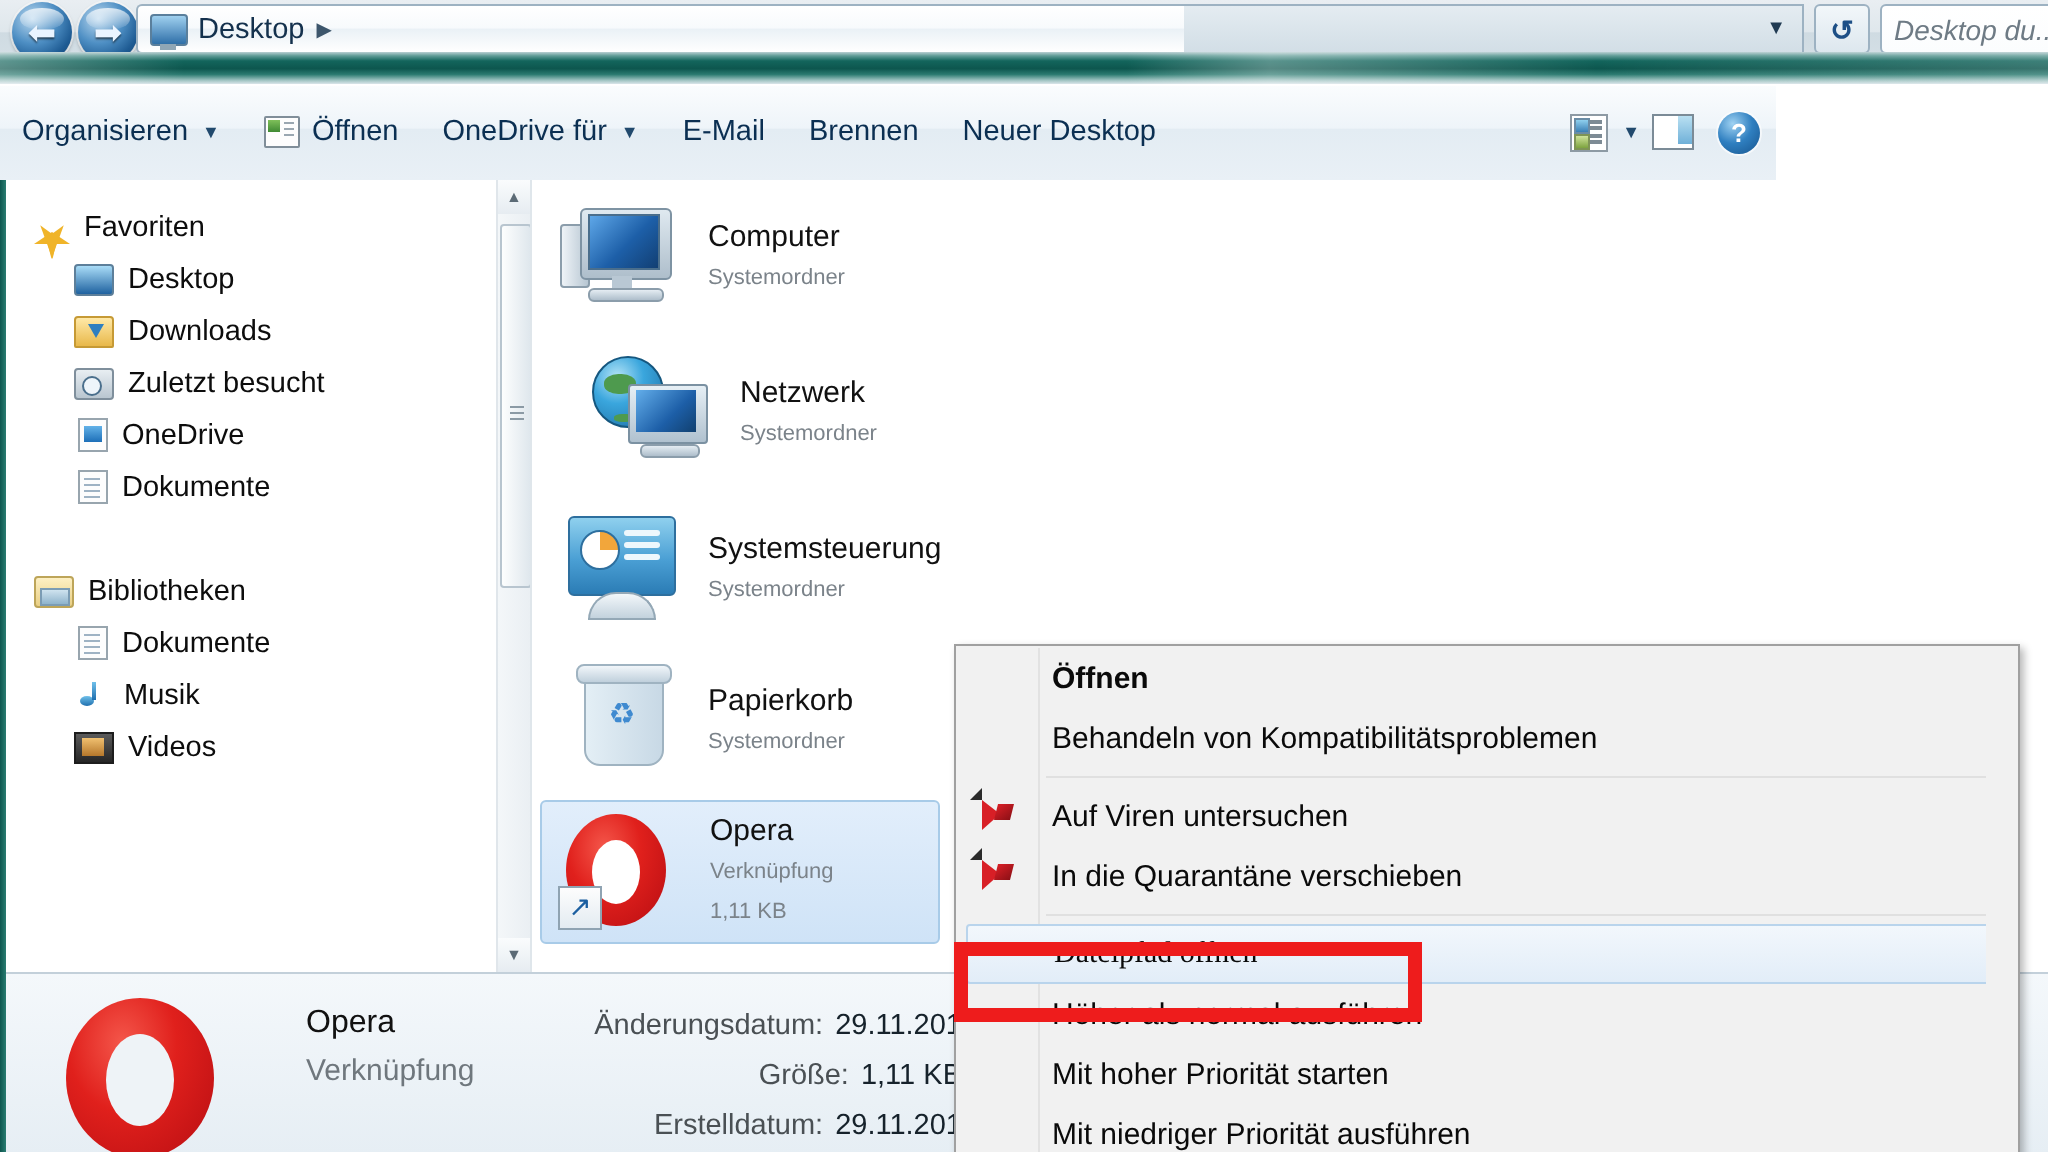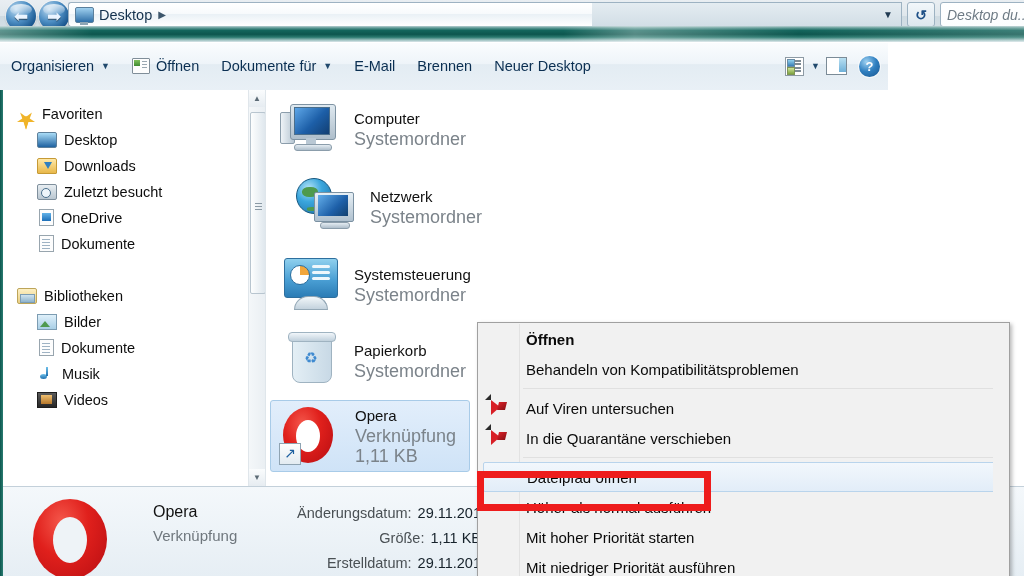--- a/index.html
+++ b/index.html
@@ -268,21 +268,21 @@
 
   
   .filelist{position:absolute;left:270px;top:0;width:720px;height:396px;background:#fff;}
   .fitem{
     position:absolute;display:flex;align-items:center;height:74px;padding-left:8px;
     box-sizing:border-box;
   }
   .ficon{width:66px;height:62px;flex:none;position:relative;margin-right:10px;}
   .ftext{display:flex;flex-direction:column;justify-content:center;}
   .fname{font-size:15px;color:#111;line-height:20px;white-space:nowrap;}
-  .fsub{font-size:18px;color:#7b838a;line-height:20px;white-space:nowrap;}
+  .fsub{font-size:11px;color:#7b838a;line-height:20px;white-space:nowrap;}
   .fitem.selected{
     background:linear-gradient(to bottom,#e2eefb,#cfe3f7);
     border:1px solid #a8cbe8;border-radius:3px;width:200px;
   }
 
   
   .cmp-base{position:absolute;left:12px;top:6px;width:44px;height:34px;
     background:linear-gradient(to bottom,#dfe9f0,#aebecb);border:1px solid #7e93a3;border-radius:3px;}
   .cmp-screen{position:absolute;left:16px;top:9px;width:34px;height:26px;
     background:linear-gradient(135deg,#5ea7e8 0%,#1d5fa8 55%,#123f73 100%);border:1px solid #4a6e8c;}
@@ -365,21 +365,21 @@
     background:#f1f1f1;border-right:1px solid #e2e2e2;
   }
   .ctx-items{position:absolute;left:1px;top:1px;width:530px;}
   .ctx-item{
     position:relative;display:flex;align-items:center;height:30px;padding-left:47px;
     font-size:15px;color:#0a0a0a;white-space:nowrap;box-sizing:border-box;
   }
   .ctx-item.bold{font-weight:bold;}
   .ctx-item.hover{
     background:linear-gradient(to bottom,#f2f7fc,#e2edf8);
-    border:1px solid #b9d4ec;border-radius:2px;margin:0 4px;padding-left:43px;
+    border:1px solid #b9d4ec;border-radius:2px;margin:0 4px;padding-left:43px;font-family:Liberation Serif, serif;
   }
   .ctx-sep{height:1px;background:#e0e0e0;margin:4px 4px 4px 44px;}
   .ctx-ico{position:absolute;left:12px;top:7px;width:17px;height:16px;}
 
   .kico{position:relative;width:17px;height:16px;}
   .kico:before{
     content:"";position:absolute;left:0;top:0;width:0;height:0;
     border-left:9px solid #d81f26;border-top:7px solid transparent;border-bottom:8px solid transparent;
   }
   .kico:after{
@@ -448,21 +448,21 @@
   <div class="cmdbar">
     <div class="cmditem">
       <span>Organisieren</span>
       <span class="cmdcaret">▼</span>
     </div>
     <div class="cmditem">
       <span class="openicon"></span>
       <span>Öffnen</span>
     </div>
     <div class="cmditem">
-      <span>Dokumente für</span>
+      <span>OneDrive für</span>
       <span class="cmdcaret">▼</span>
     </div>
     <div class="cmditem">
       <span>E-Mail</span>
     </div>
     <div class="cmditem">
       <span>Brennen</span>
     </div>
     <div class="cmditem">
       <span>Neuer Desktop</span>
@@ -507,24 +507,20 @@
         <div class="navrow child">
           <span class="nicon ic-doc"></span>
           <span class="navlbl">Dokumente</span>
         </div>
       </div>
 
       <div class="navgroup" style="margin-top:26px;">
         <div class="navrow">
           <span class="nicon ic-libfolder"></span>
           <span class="navlbl">Bibliotheken</span>
-        </div>
-        <div class="navrow child">
-          <span class="nicon ic-pic"></span>
-          <span class="navlbl">Bilder</span>
         </div>
         <div class="navrow child">
           <span class="nicon ic-doc"></span>
           <span class="navlbl">Dokumente</span>
         </div>
         <div class="navrow child">
           <span class="nicon ic-music"></span>
           <span class="navlbl">Musik</span>
         </div>
         <div class="navrow child">

